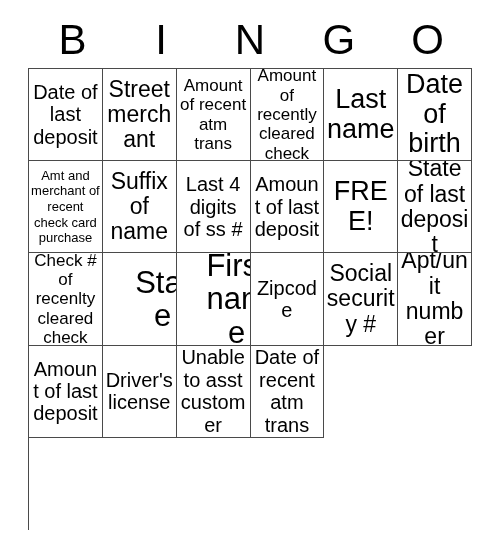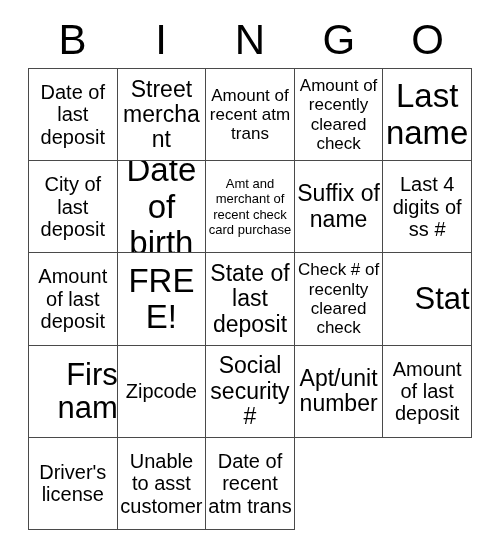--- a/index.html
+++ b/index.html
@@ -43,21 +43,21 @@
   #grid {
     position: absolute;
     left: 28px;
     top: 68px;
     width: 444px;
     height: 462px;
     border-top: 1px solid #4a4a4a;
     border-left: 1px solid #4a4a4a;
     box-sizing: border-box;
     display: grid;
-    grid-template-columns: repeat(5, 1fr);
+    grid-template-columns: repeat(6, 1fr);
     grid-template-rows: repeat(5, 1fr);
     background: #ffffff;
   }
   .cell {
     border-right: 1px solid #4a4a4a;
     border-bottom: 1px solid #4a4a4a;
     box-sizing: border-box;
     display: flex;
     align-items: center;
     justify-content: center;
@@ -68,21 +68,21 @@
   }
   .cell-text {
     display: block;
     width: 100%;
     line-height: 1.12;
     word-wrap: break-word;
     white-space: pre-line;
   }
   
   .sz-xxl .cell-text { font-size: 31px; line-height: 1.08; margin-left: 47px; }
-  .sz-xl  .cell-text { font-size: 33px; line-height: 1.1; }
+  .sz-xl  .cell-text { font-size: 27px; line-height: 1.1; }
   .sz-lg  .cell-text { font-size: 23px; line-height: 1.1; }
   .sz-md  .cell-text { font-size: 20px; line-height: 1.12; }
   .sz-sm  .cell-text { font-size: 17px; line-height: 1.14; }
   .sz-xs  .cell-text { font-size: 13px; line-height: 1.2; }
 </style>
 </head>
 <body>
 
 <div id="card">
 
@@ -102,23 +102,20 @@
         <span class="cell-text">Street merchant</span>
       </div>
       <div class="cell sz-sm">
         <span class="cell-text">Amount of recent atm trans</span>
       </div>
       <div class="cell sz-sm">
         <span class="cell-text">Amount of recently cleared check</span>
       </div>
       <div class="cell sz-xl">
         <span class="cell-text">Last name</span>
-      </div>
-      <div class="cell sz-md">
-        <span class="cell-text">City of last deposit</span>
       </div>
       <div class="cell sz-xl">
         <span class="cell-text">Date of birth</span>
       </div>
       <div class="cell sz-xs">
         <span class="cell-text">Amt and merchant of recent check card purchase</span>
       </div>
       <div class="cell sz-lg">
         <span class="cell-text">Suffix of name</span>
       </div>

